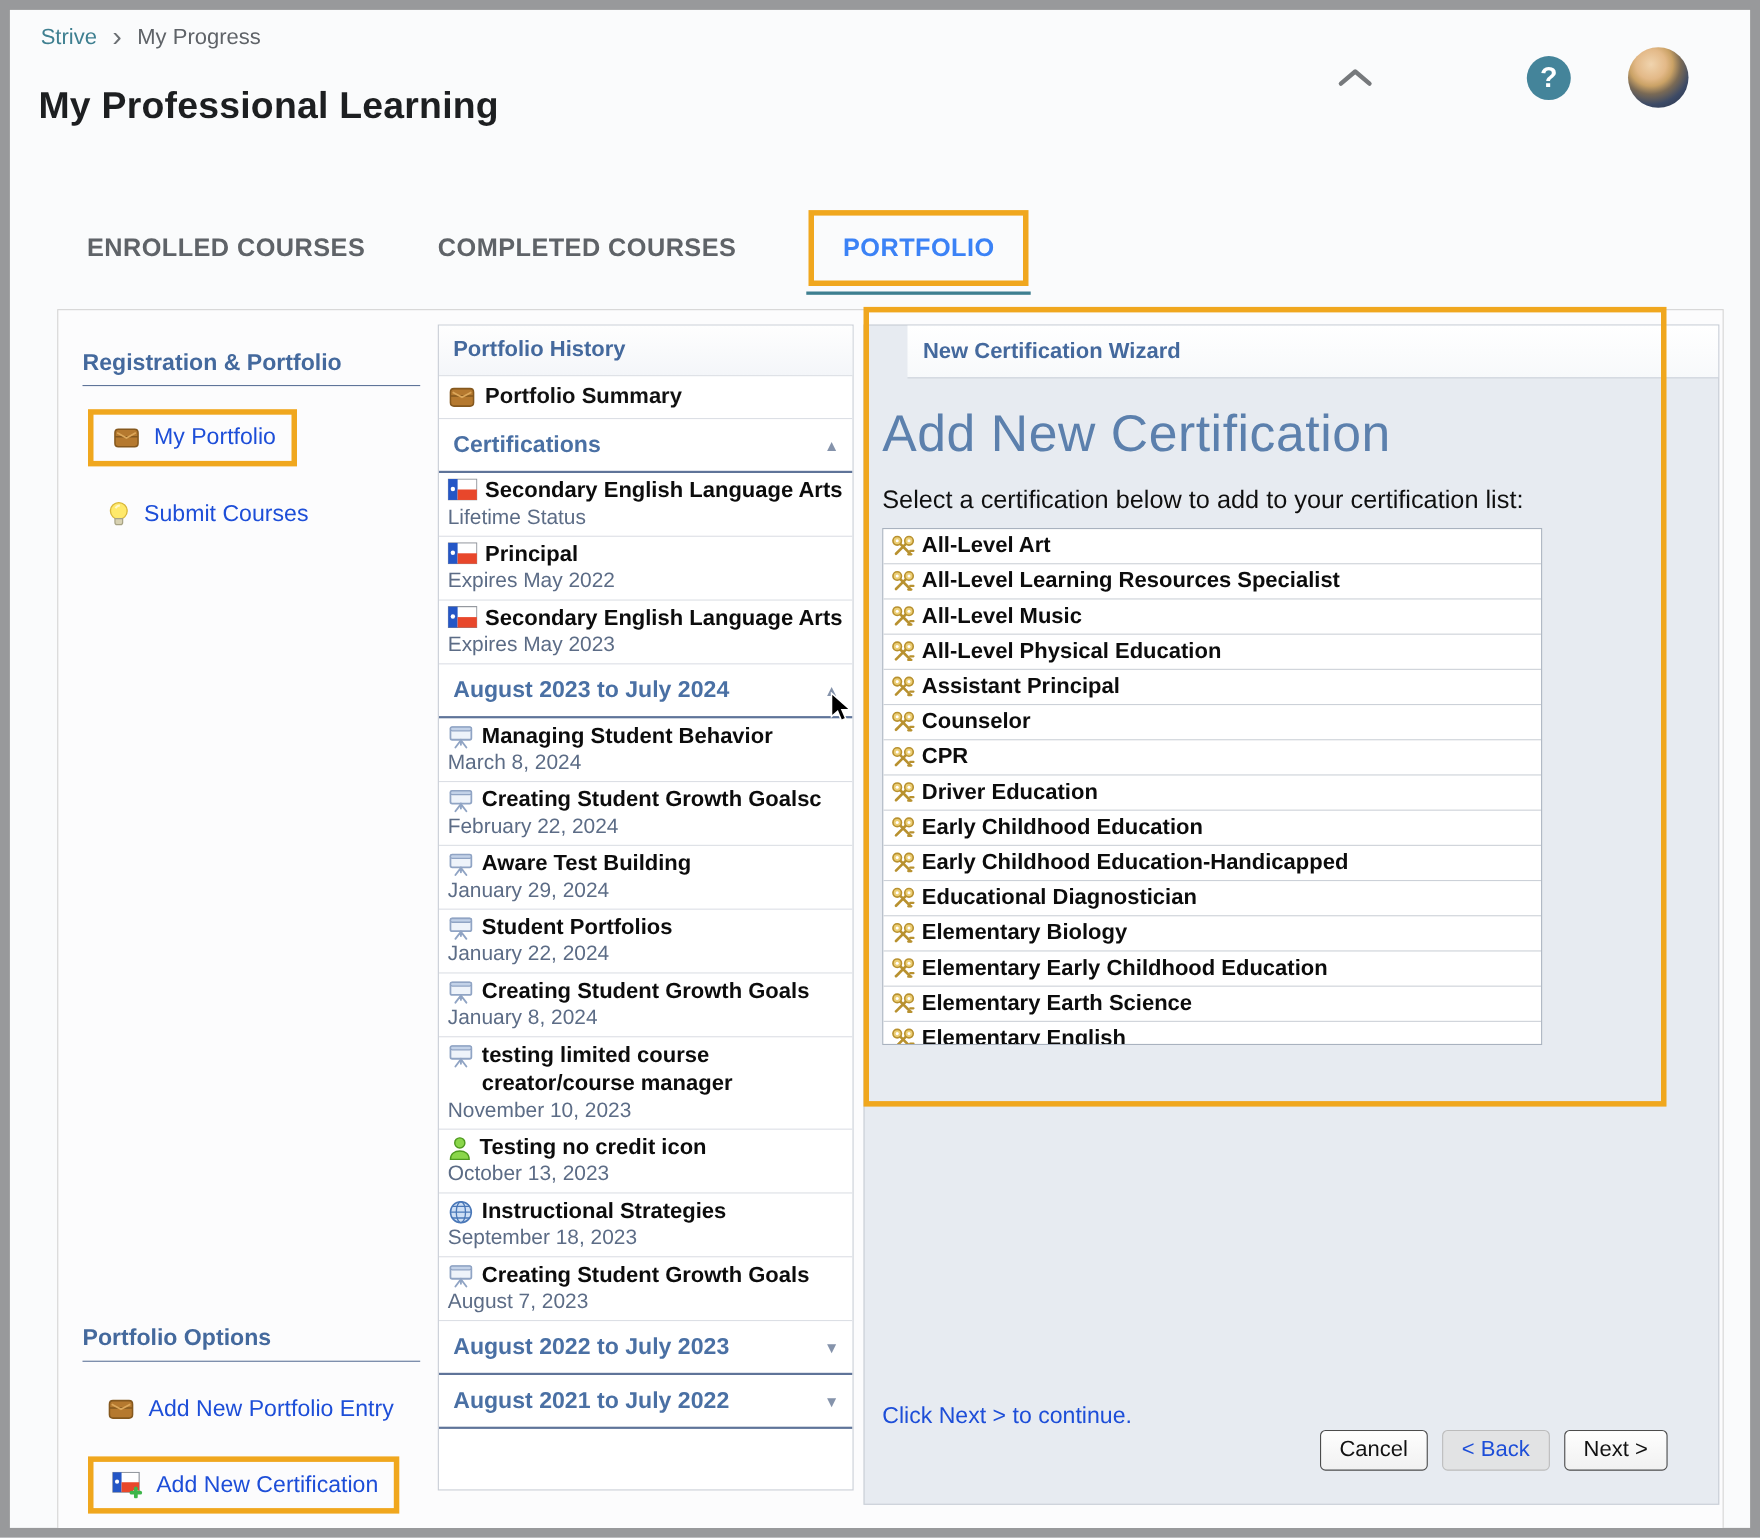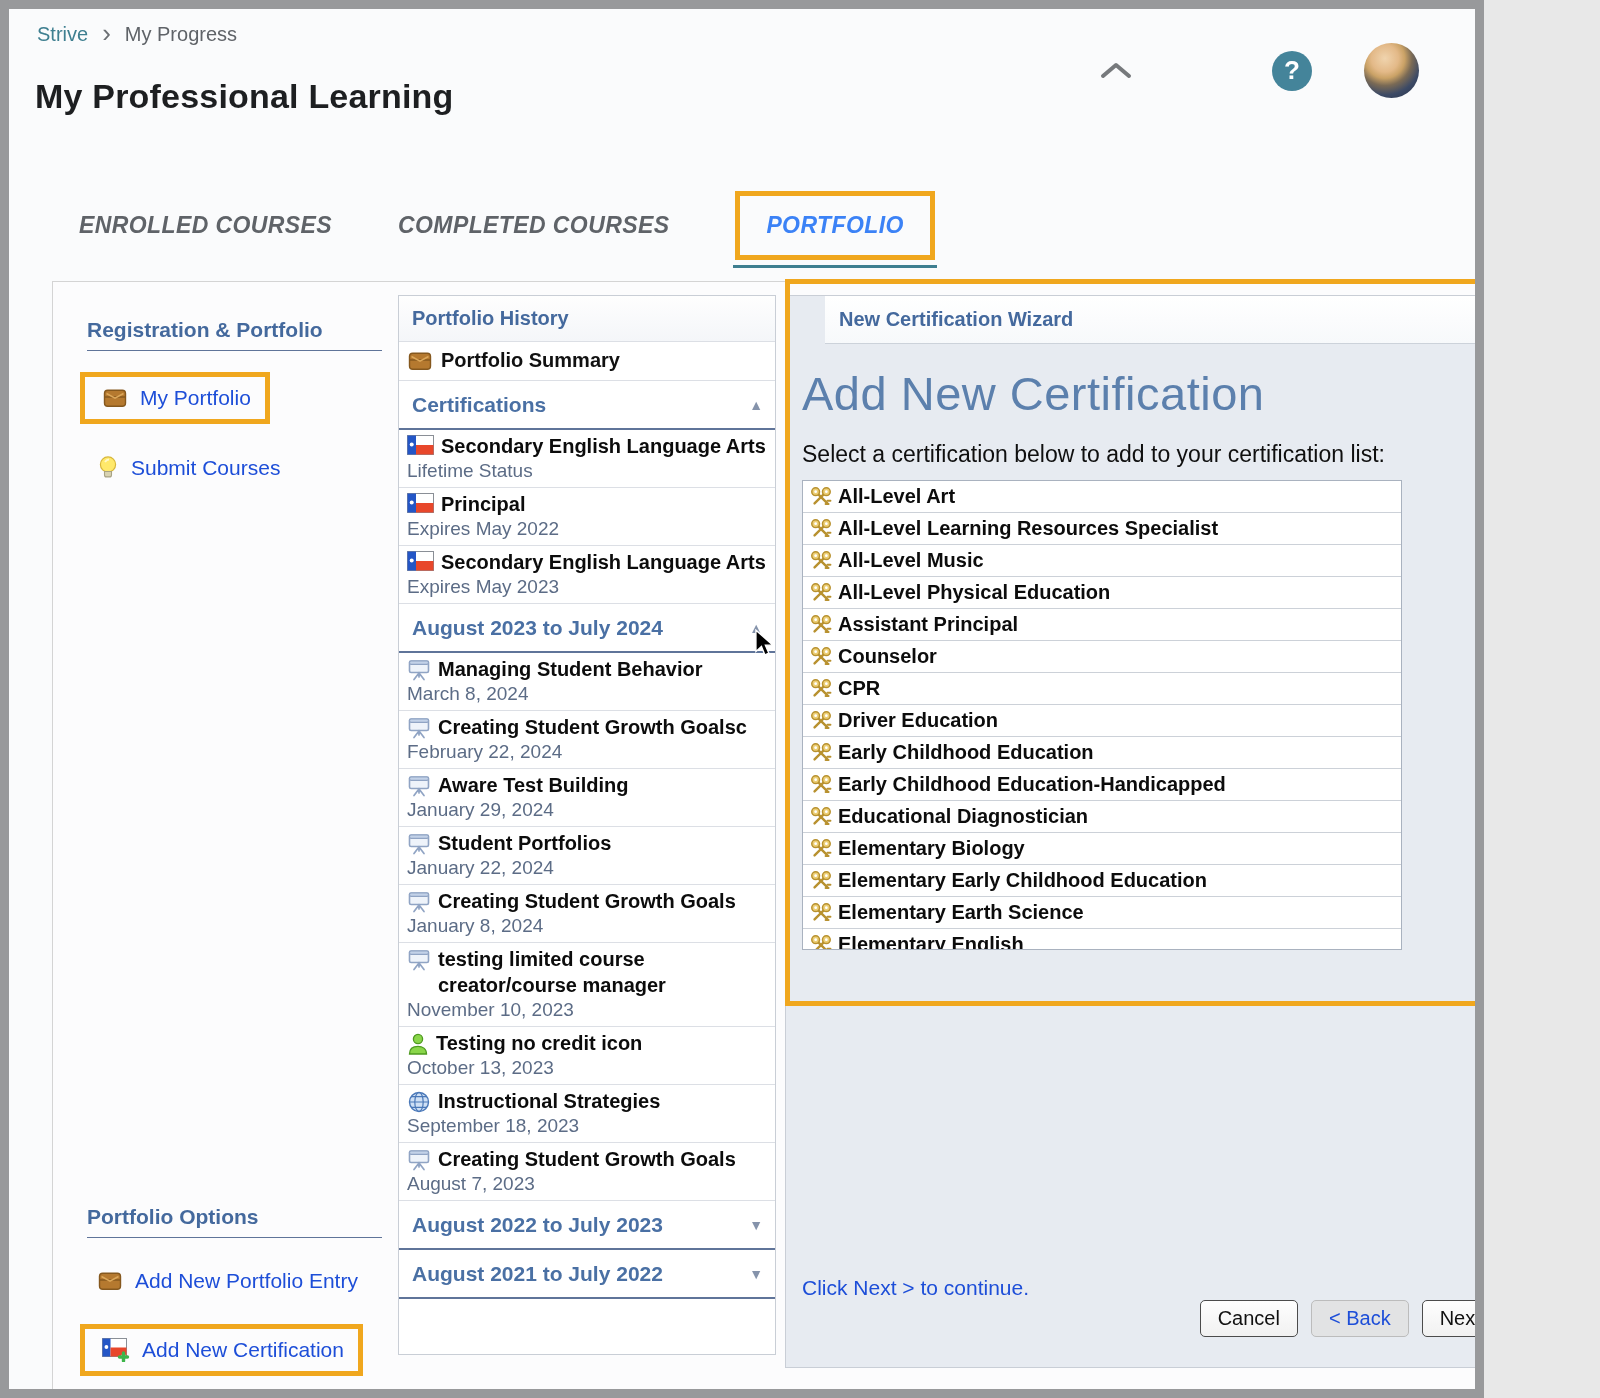--- a/index.html
+++ b/index.html
@@ -1,53 +1,53 @@
 <!DOCTYPE html>
 <html><head>
 <meta charset="utf-8">
 <style>
   * { box-sizing: border-box; margin: 0; padding: 0; }
   html,body { background:#e8e8e8; }
   body { font-family:"Liberation Sans","DejaVu Sans",sans-serif; }
   .page {
-    position:relative; width:1484px; height:1398px;
+    position:relative; width:1600px; height:1398px;
     border:9px solid #98999b; background:#fafbfc; overflow:hidden;
   }
 
   
   .breadcrumb { position:absolute; left:28px; top:14px; font-size:20px; display:flex; align-items:center; gap:14px; }
   .crumb-root { color:#3e7f90; }
   .crumb-sep  { color:#6b6f73; font-size:26px; line-height:20px; transform:translateY(-2px); }
   .crumb-cur  { color:#5f6368; }
   .page-title { position:absolute; left:26px; top:68px; font-size:34px; font-weight:700; color:#1d1f21; letter-spacing:.2px; }
   .header-icons { position:absolute; top:34px; right:56px; display:flex; align-items:center; gap:52px; }
   .hicon { display:inline-flex; align-items:center; justify-content:center; cursor:pointer; }
   .grid-icon { display:grid; grid-template-columns:repeat(3,9px); grid-template-rows:repeat(3,9px); gap:4px; }
   .grid-icon i { background:#44849a; }
   .help-icon { width:40px; height:40px; border-radius:50%; background:#44849a; color:#fff; font-size:26px; font-weight:700; display:flex; align-items:center; justify-content:center; }
   .avatar { width:55px; height:55px; border-radius:50%;
     background: radial-gradient(circle at 38% 28%, #f0d4ae 0%, #e3b988 26%, #caa266 38%, #7a6a55 52%, #3c4a66 70%, #232c42 100%); }
 
   
   .tabs { position:absolute; left:70px; top:182px; display:flex; align-items:center; gap:66px;
-          font-size:23px; font-weight:600; color:#5f6368; letter-spacing:.4px;font-style:italic; }
+          font-size:23px; font-weight:600; color:#5f6368; letter-spacing:.4px; }
   .tab { cursor:pointer; white-space:nowrap; }
   .tab.active { color:#3b82f6; position:relative; border:5px solid #f0a71e; padding:16px 26px; }
   .tab.active::after { content:""; position:absolute; left:-7px; right:-7px; bottom:-13px; height:3px; background:#3e7f90; }
 
   
   .container { position:absolute; left:43px; top:272px; width:1515px; height:1120px;
                border:1px solid #d4d4d4; background:#fcfcfd; }
 
   
   .sidebar { position:absolute; left:0; top:0; width:345px; height:100%;
              display:flex; flex-direction:column; padding:36px 16px 24px 22px; }
   .sidebar-section:last-child { margin-top:auto; }
   .sidebar-heading { color:#44699d; font-size:21px; font-weight:700; padding-bottom:8px;
-                     border-bottom:1px solid #5f7499; margin-bottom:10px;margin-left:12px; }
+                     border-bottom:1px solid #5f7499; margin-bottom:10px; }
   .sidebar-item { display:flex; align-items:center; gap:12px; padding:10px 6px 10px 22px;
                   font-size:21px; color:#1d4ed8; cursor:pointer;margin-top:21px; }
   .sidebar-item.highlighted { border:5px solid #f0a71e; padding:9px 14px 9px 17px; margin-left:5px; width:max-content; }
   .icon { display:inline-flex; flex:none; align-items:center; justify-content:center; }
 
   
   .history-panel { position:absolute; left:345px; top:13px; width:378px; height:1060px;
                    border:1px solid #c9ced6; background:#fff; overflow:hidden; }
   .panel-header { font-size:20px; font-weight:700; color:#44699d; padding:11px 13px;
                   background:linear-gradient(#fefefe,#f4f6f9); border-bottom:1px solid #dcdfe5; }

